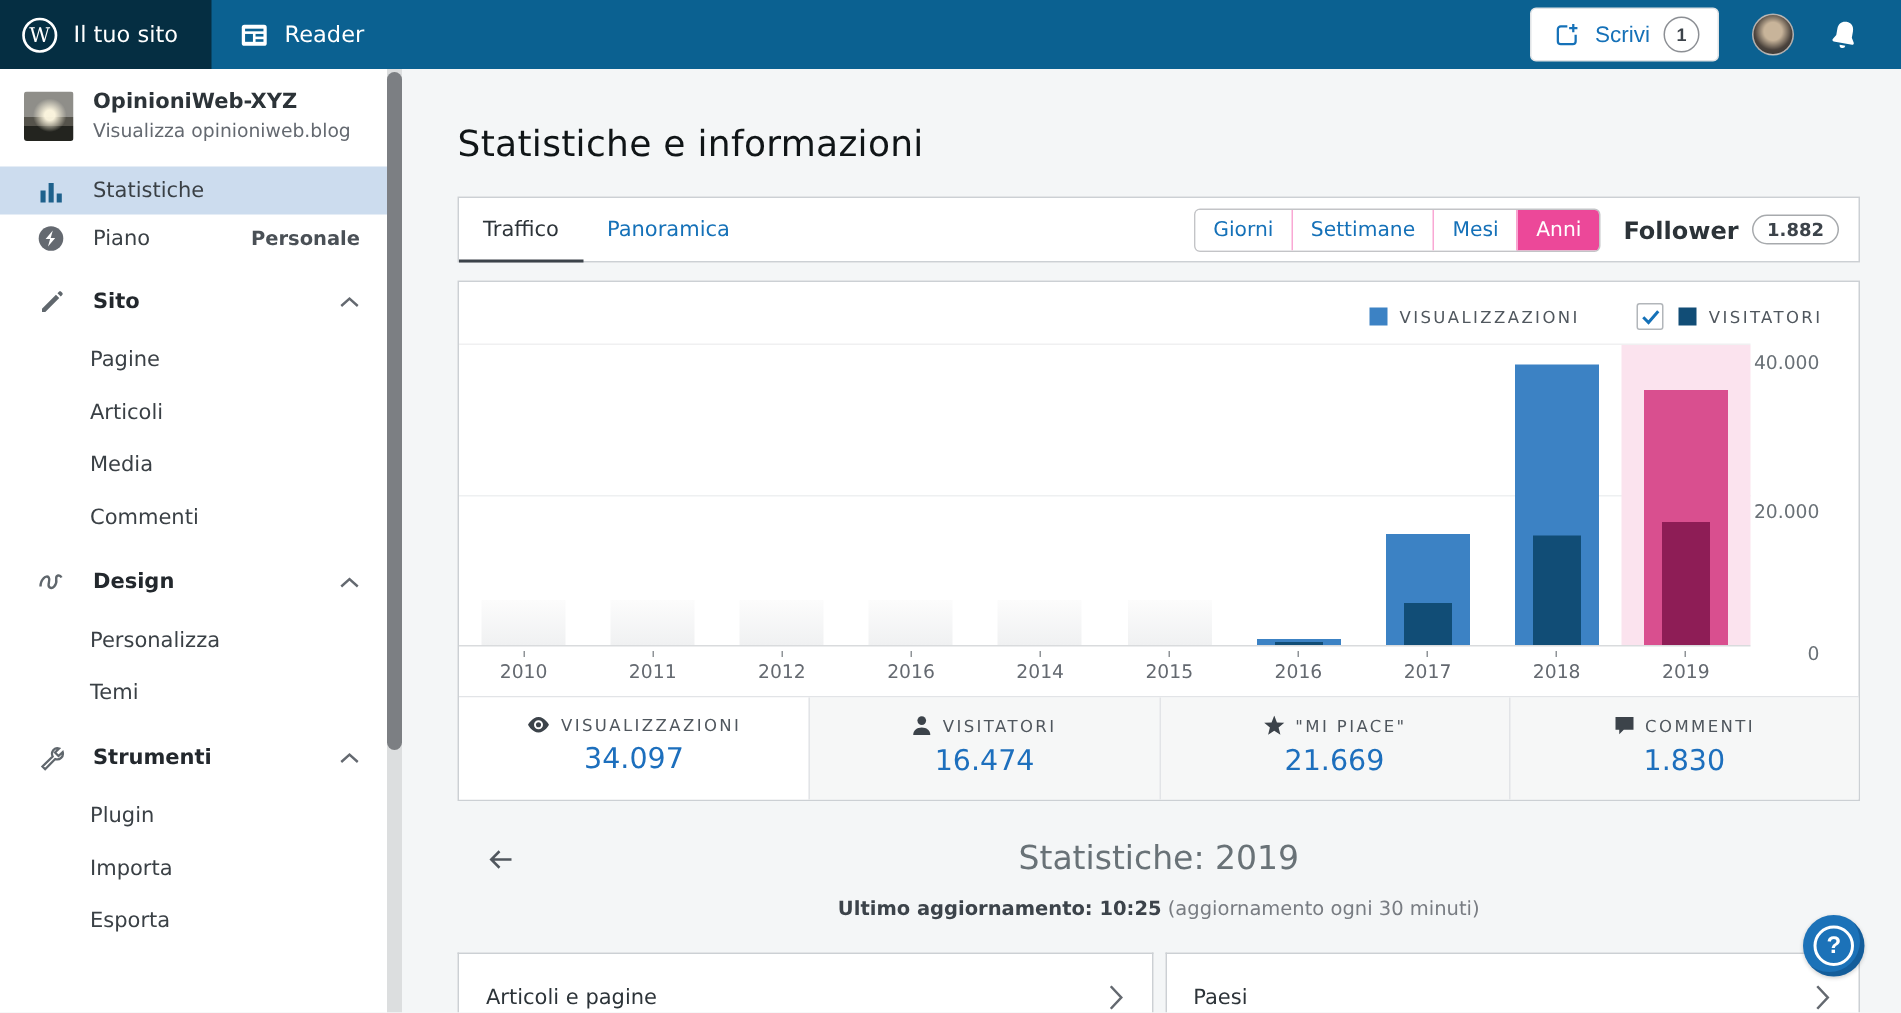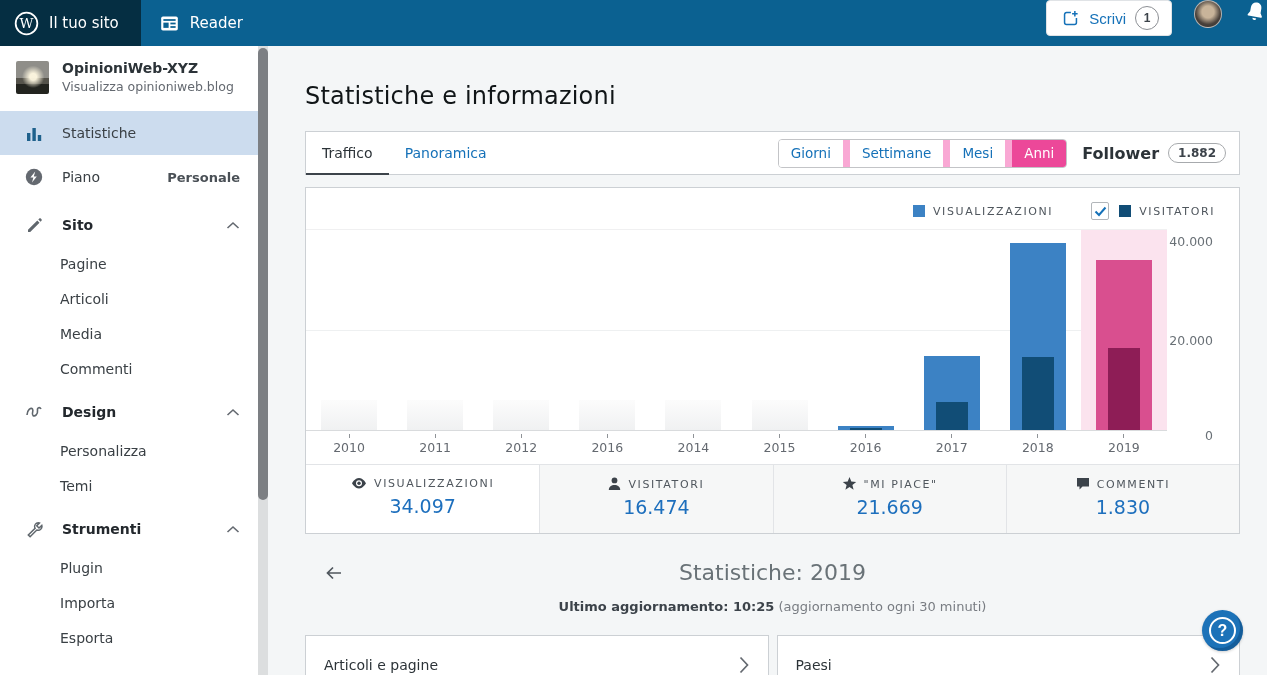--- a/index.html
+++ b/index.html
@@ -8,21 +8,21 @@
     font-family: "DejaVu Sans", "Liberation Sans", sans-serif;
     background:#f4f6f7; color:#2c3338; font-size:14px;
   }
   
   .masterbar {
     position:fixed; top:0; left:0; right:0; height:46px;
     background:#0b6191; color:#fff; display:flex; align-items:stretch; z-index:50;
   }
   .mb-item { display:flex; align-items:center; gap:10px; padding:0 18px; font-size:15px; cursor:pointer; }
   .mb-site { background:#052e42; padding:0 22px 0 14px; }
-  .mb-right { margin-left:auto; display:flex; gap:22px; }
+  .mb-right { margin-left:auto; display:flex; align-items:center; gap:22px; padding-right:26px; }
   .write-btn {
     display:flex; align-items:center; gap:9px; background:#fff; color:#1571b8;
     border:1px solid #e0e3e6; border-radius:4px; height:36px; padding:0 12px 0 14px;
     font-size:15px; cursor:pointer;
   }
   .draft-badge {
     width:24px; height:24px; border-radius:50%; border:1px solid #8c8f94;
     color:#3c434a; font-size:12px; font-weight:bold; display:flex; align-items:center; justify-content:center;
   }
   .avatar {
@@ -41,41 +41,41 @@
   .site-card { display:flex; gap:13px; padding:14px 16px 13px; align-items:center; cursor:pointer; }
   .site-thumb {
     width:33px; height:33px; border-radius:2px; flex-shrink:0;
     background:
       radial-gradient(circle at 52% 48%, rgba(255,248,225,.95) 0 14%, rgba(255,248,225,0) 46%),
       linear-gradient(to bottom, #8f8e89 0 52%, #55534b 52% 70%, #23241f 70%);
   }
   .site-name { font-size:14px; font-weight:bold; color:#2c3338; }
   .site-url { font-size:12.5px; color:#646970; margin-top:3px; }
   .menu { margin-top:4px; }
-  .menu-row { display:flex; align-items:center; height:44px; padding:0 18px 0 24px; color:#3a4045; cursor:pointer; }
+  .menu-row { display:flex; align-items:center; height:32px; padding:0 18px 0 24px; color:#3a4045; cursor:pointer; }
   .menu-row .mi { width:20px; display:flex; justify-content:center; margin-right:18px; }
   .menu-row.selected { background:#ccdcee; }
   .menu-row.parent { font-weight:bold; color:#23282d; height:42px; }
   .menu-row.child { padding-left:60px; height:35px; }
   .menu-row .right { margin-left:auto; display:flex; align-items:center; }
   .plan-badge { font-size:13px; font-weight:bold; color:#4a5056; }
   .sect { margin-top:5px; }
   
   .page-title { font-size:24px; font-weight:500; color:#101517; letter-spacing:.2px; }
   .control-bar {
     margin-top:21px; height:44px; background:#fff; border:1px solid #ccd0d4;
     display:flex; align-items:center;
   }
   .tabs { display:flex; height:100%; }
   .tab { padding:0 16px; display:flex; align-items:center; font-size:14px; color:#1571b8; position:relative; cursor:pointer; }
   .tab.active { color:#2c3338; }
   .tab.active::after { content:""; position:absolute; left:0; right:0; bottom:-1px; height:2px; background:#3c434a; }
   .bar-right { margin-left:auto; display:flex; align-items:center; gap:15px; padding-right:13px; }
   .segmented { display:flex; border:1px solid #c3c4c7; border-radius:4px; overflow:hidden; height:29px; background:#fff; }
-  .seg { padding:0 12px; display:flex; align-items:center; font-size:13.5px; color:#1571b8; border-left:7px solid #f9a8d4; cursor:pointer; background:#fff; }
+  .seg { padding:0 12px; display:flex; align-items:center; font-size:13.5px; color:#1571b8; border-left:1px solid #f9a8d4; cursor:pointer; background:#fff; }
   .seg:first-child { border-left:none; }
   .seg.active { background:#ec4899; color:#fff; }
   .follower-wrap { display:flex; align-items:center; gap:9px; cursor:pointer; }
   .follower-label { font-size:16px; font-weight:bold; color:#2c3338; }
   .follower-pill { border:1.5px solid #a7aaad; border-radius:12px; padding:2px 9px; font-size:12px; font-weight:bold; color:#3c434a; background:#fff; }
   
   .chart-card { margin-top:12px; background:#fff; border:1px solid #ccd0d4; }
   .legend-row { display:flex; justify-content:flex-end; align-items:center; padding:14px 24px 9px; gap:38px; }
   .legend-item { display:flex; align-items:center; gap:8px; font-size:11px; letter-spacing:1.6px; color:#50575e; }
   .swatch { width:12px; height:12px; flex-shrink:0; }

